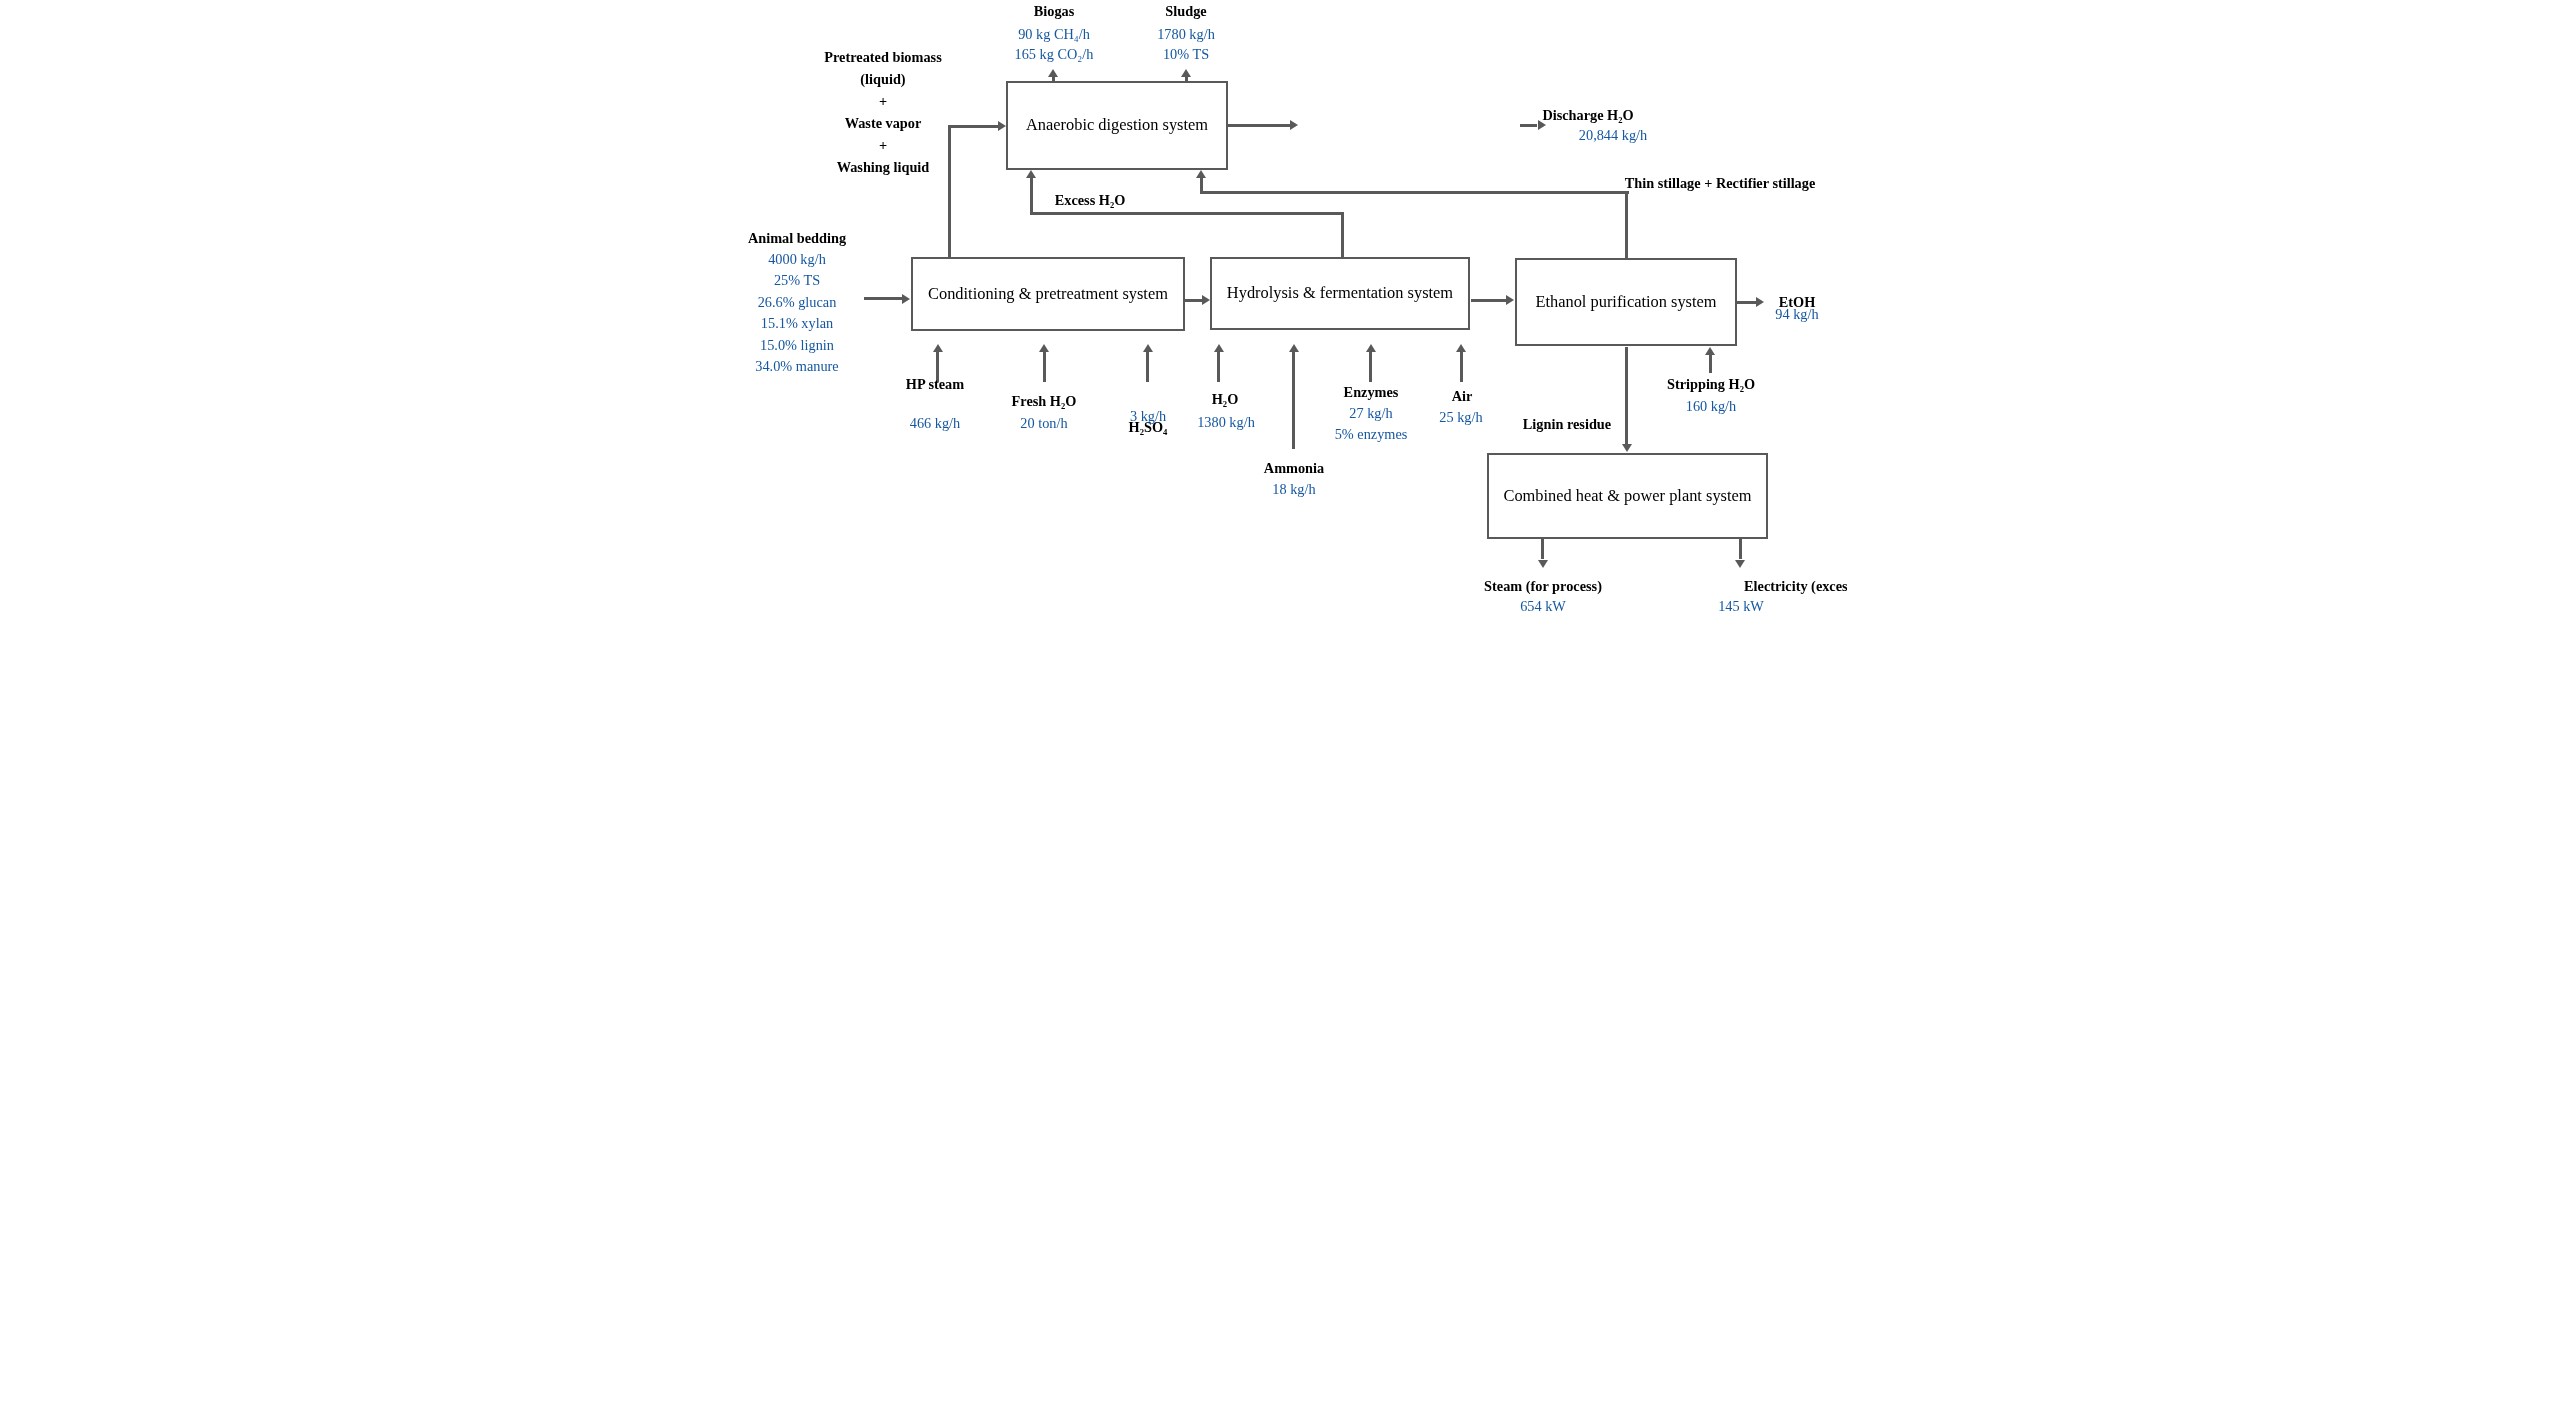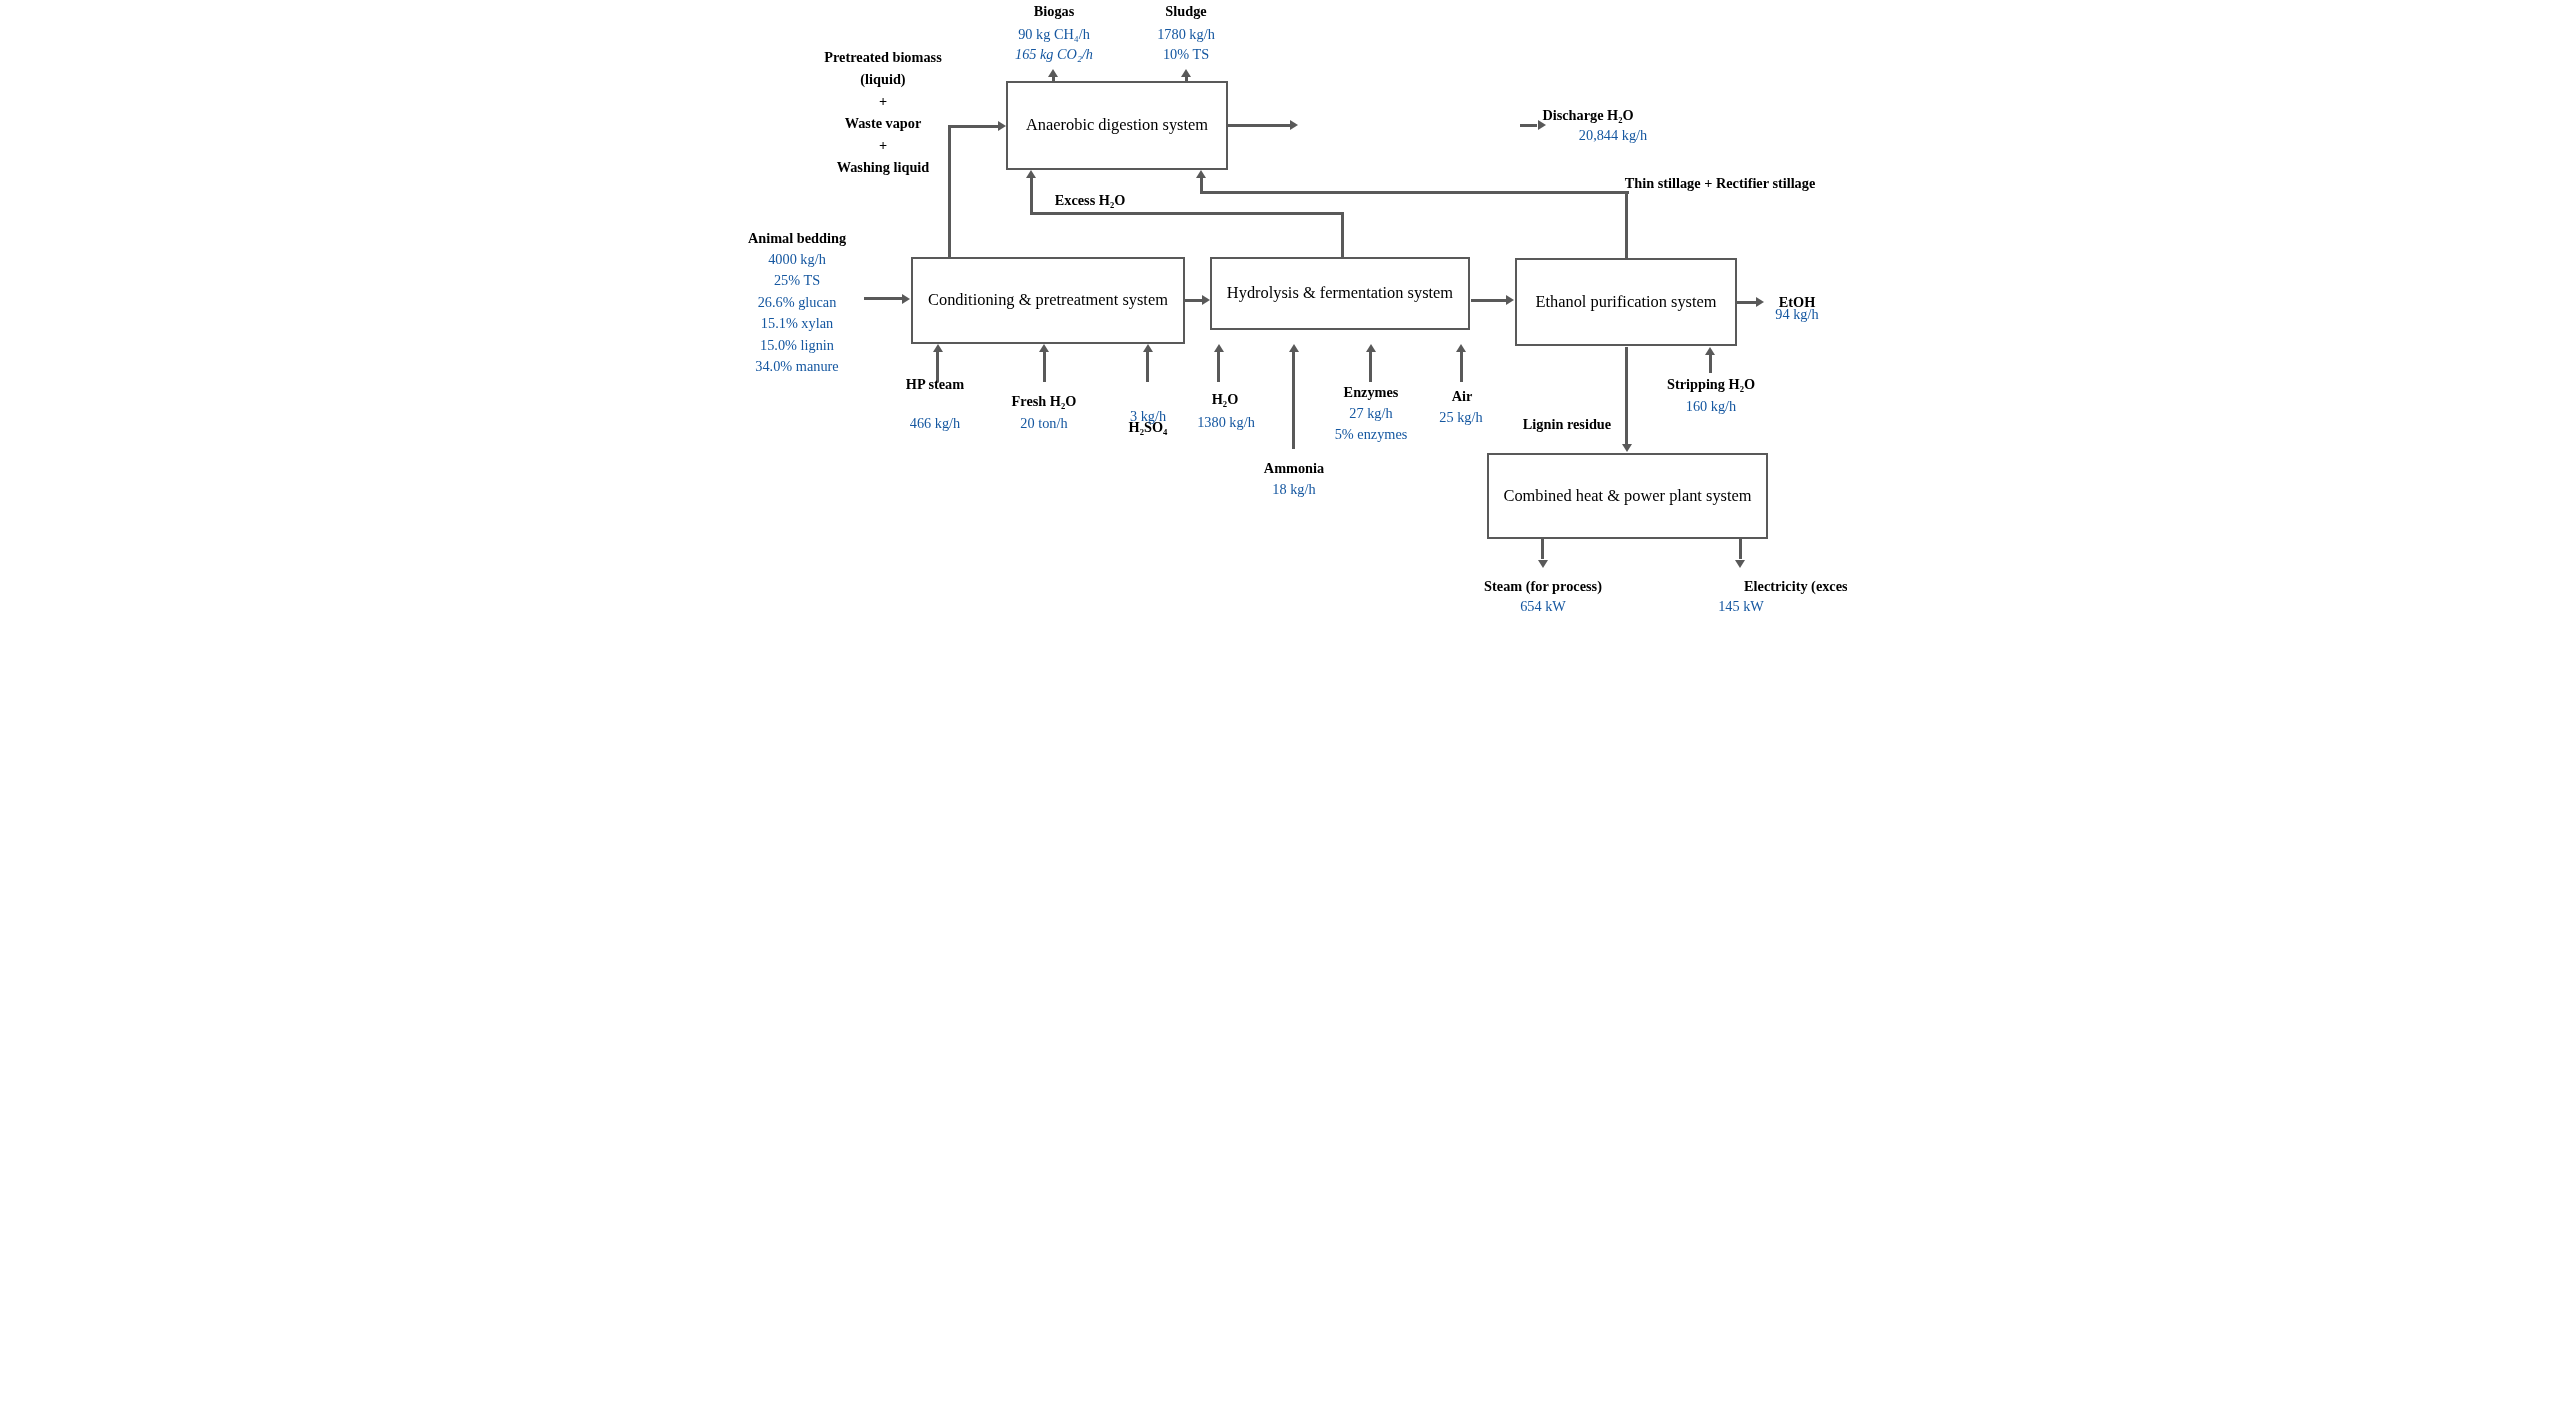--- a/index.html
+++ b/index.html
@@ -39,21 +39,21 @@
   .t-block .vline{line-height:21.4px;font-size:14.3px;color:#1557A0;white-space:nowrap;}
 </style>
 </head>
 <body>
 
 <div class="canvas">
 
   <div class="box" style="left:277px;top:81px;width:222px;height:89px;">
     <div class="box-label">Anaerobic digestion system</div>
   </div>
-  <div class="box" style="left:182px;top:257px;width:274px;height:87px;">
+  <div class="box" style="left:182px;top:257px;width:274px;height:74px;">
     <div class="box-label">Conditioning &amp; pretreatment system</div>
   </div>
   <div class="box" style="left:481px;top:257px;width:260px;height:73px;">
     <div class="box-label">Hydrolysis &amp; fermentation system</div>
   </div>
   <div class="box" style="left:786px;top:258px;width:222px;height:88px;">
     <div class="box-label">Ethanol purification system</div>
   </div>
   <div class="box" style="left:758px;top:453px;width:281px;height:86px;">
     <div class="box-label">Combined heat &amp; power plant system</div>
@@ -118,21 +118,21 @@
   <div class="line" style="left:896px;top:347px;width:2.9px;height:98px;"></div>
   <div class="ah ah-down" style="left:893px;top:444px;"></div>
 
   <div class="line" style="left:812px;top:538px;width:2.9px;height:21.4px;"></div>
   <div class="ah ah-down" style="left:809px;top:560px;"></div>
   <div class="line" style="left:1010px;top:538px;width:2.9px;height:21.4px;"></div>
   <div class="ah ah-down" style="left:1006px;top:560px;"></div>
 
   <div class="t lbl" style="left:325px;top:11.4px;">Biogas</div>
   <div class="t val" style="left:325px;top:34px;">90 kg CH₄/h</div>
-  <div class="t val" style="left:325px;top:54px;font-style:italic;">165 kg CO₂/h</div>
+  <div class="t val" style="left:325px;top:54px;">165 kg CO₂/h</div>
   <div class="t lbl" style="left:457px;top:11.4px;">Sludge</div>
   <div class="t val" style="left:457px;top:34px;">1780 kg/h</div>
   <div class="t val" style="left:457px;top:54px;">10% TS</div>
 
   <div class="t-block" style="left:154px;top:46px;">
     <div class="bline">Pretreated biomass</div>
     <div class="bline">(liquid)</div>
     <div class="bline">+</div>
     <div class="bline">Waste vapor</div>
     <div class="bline">+</div>

